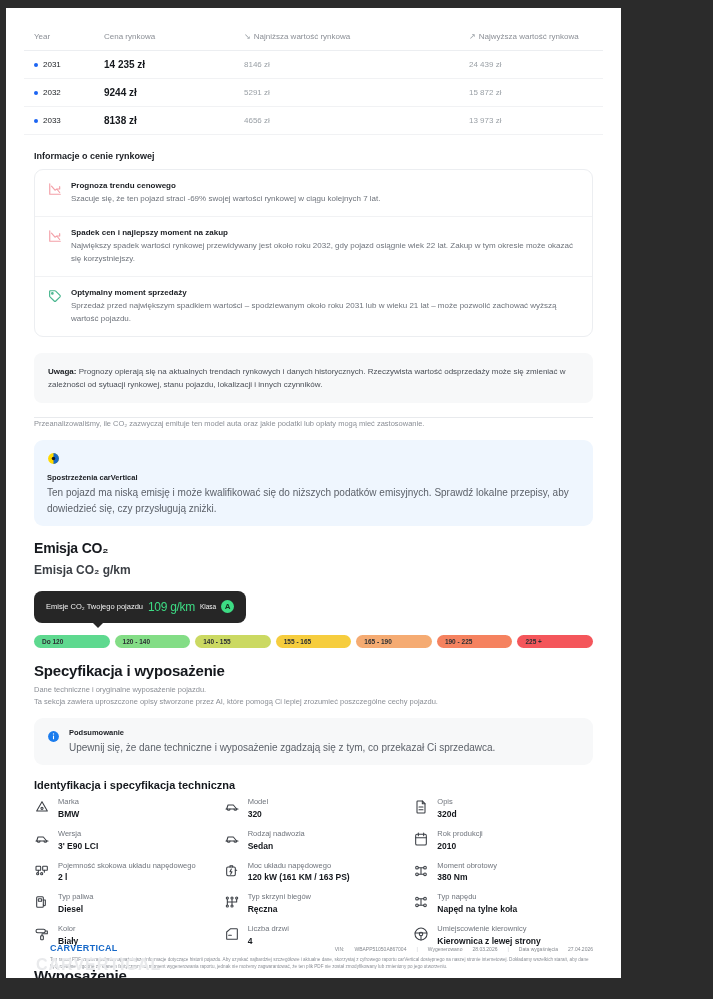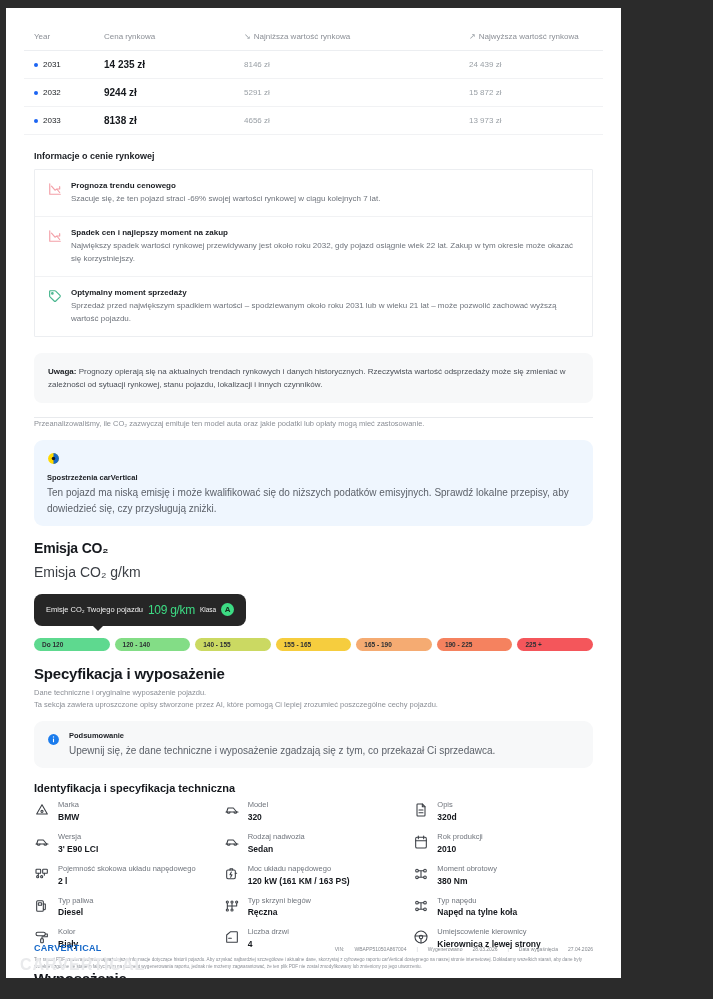--- a/index.html
+++ b/index.html
@@ -53,21 +53,21 @@
   .col-a { width: 70px; }
   .col-b { width: 140px; }
   .col-c { width: 225px; }
 
   
   .blk-title {
     font-size: 9px; font-weight: bold; color: #1b1e23;
     margin: 16px 0 8px 10px;
   }
   .infocard {
-    border: 1px solid #eceef1; border-radius: 1px;
+    border: 1px solid #eceef1; border-radius: 9px;
     margin: 0 10px; background: #fff;
   }
   .inforow { display: flex; gap: 9px; padding: 11px 13px; }
   .inforow + .inforow { border-top: 1px solid #f1f2f4; }
   .info-ico { flex: 0 0 14px; width: 14px; height: 14px; margin-top: 1px; }
   .info-body { flex: 1 1 auto; }
   .info-h { font-size: 8px; font-weight: bold; color: #1b1e23; margin-bottom: 3px; }
   .info-p { font-size: 8px; color: #6e737b; line-height: 1.55; }
 
   
@@ -132,21 +132,21 @@
     display: grid; grid-template-columns: 1fr 1fr 1fr;
     column-gap: 10px; row-gap: 9px; margin: 0 10px;
   }
   .spec-item { display: flex; gap: 8px; align-items: flex-start; }
   .spec-ico { flex: 0 0 16px; width: 16px; height: 16px; margin-top: 2px; color: #3b3f45; }
   .spec-lbl { font-size: 7.5px; color: #70757d; line-height: 1.3; }
   .spec-val { font-size: 8.5px; font-weight: bold; color: #15181d; margin-top: 2px; line-height: 1.3; }
 
   
   .foot-sep { height: 1px; background: #e8eaed; margin: 16px 10px 0 10px; }
-  .footer { position: absolute; left: 0; right: 0; bottom: 0; padding: 0 28px 8px 28px; }
+  .footer { position: absolute; left: 16px; right: 0; bottom: 0; padding: 0 28px 8px 28px; }
   .foot-top { display: flex; justify-content: space-between; align-items: flex-start; }
   .cv-logo { font-size: 9px; font-weight: bold; color: #1668c8; letter-spacing: .3px; }
   .cv-logo .slash { color: #1668c8; }
   .foot-meta { display: flex; gap: 10px; font-size: 5px; color: #85898f; padding-top: 3px; }
   .foot-meta span.sep { color: #c9ccd1; }
   .foot-text { font-size: 4.6px; color: #8b8f96; line-height: 1.55; margin-top: 3px; }
   .watermark {
     position: absolute; left: 14px; bottom: 4px;
     font-size: 16px; font-weight: bold; color: #e9eaec; letter-spacing: 1px;
   }
@@ -251,21 +251,21 @@
               <circle cx="12" cy="12" r="3.2" fill="#1b1e23"></circle>
             </svg>
     </span>
     <div>
       <div class="cal-h">Spostrzeżenia carVertical</div>
       <div class="cal-p">Ten pojazd ma niską emisję i może kwalifikować się do niższych podatków emisyjnych. Sprawdź lokalne przepisy, aby dowiedzieć się, czy przysługują zniżki.</div>
     </div>
   </div>
 
   <div class="sec-h small">Emisja CO₂</div>
-  <div class="sec-sub" style="color:#3b3f45;font-size:14px;">Emisja CO₂ g/km</div>
+  <div class="sec-sub" style="color:#3b3f45;font-size:12px;font-weight:bold;">Emisja CO₂ g/km</div>
 
   <div class="co2wrap">
     <div class="co2-badge">
       <span class="lbl">Emisje CO₂ Twojego pojazdu</span>
       <span class="val">109 g/km</span>
       <span class="klasa">Klasa</span>
       <span class="grade">A</span>
       <span class="co2-tip"></span>
     </div>
     <div class="co2-scale">

